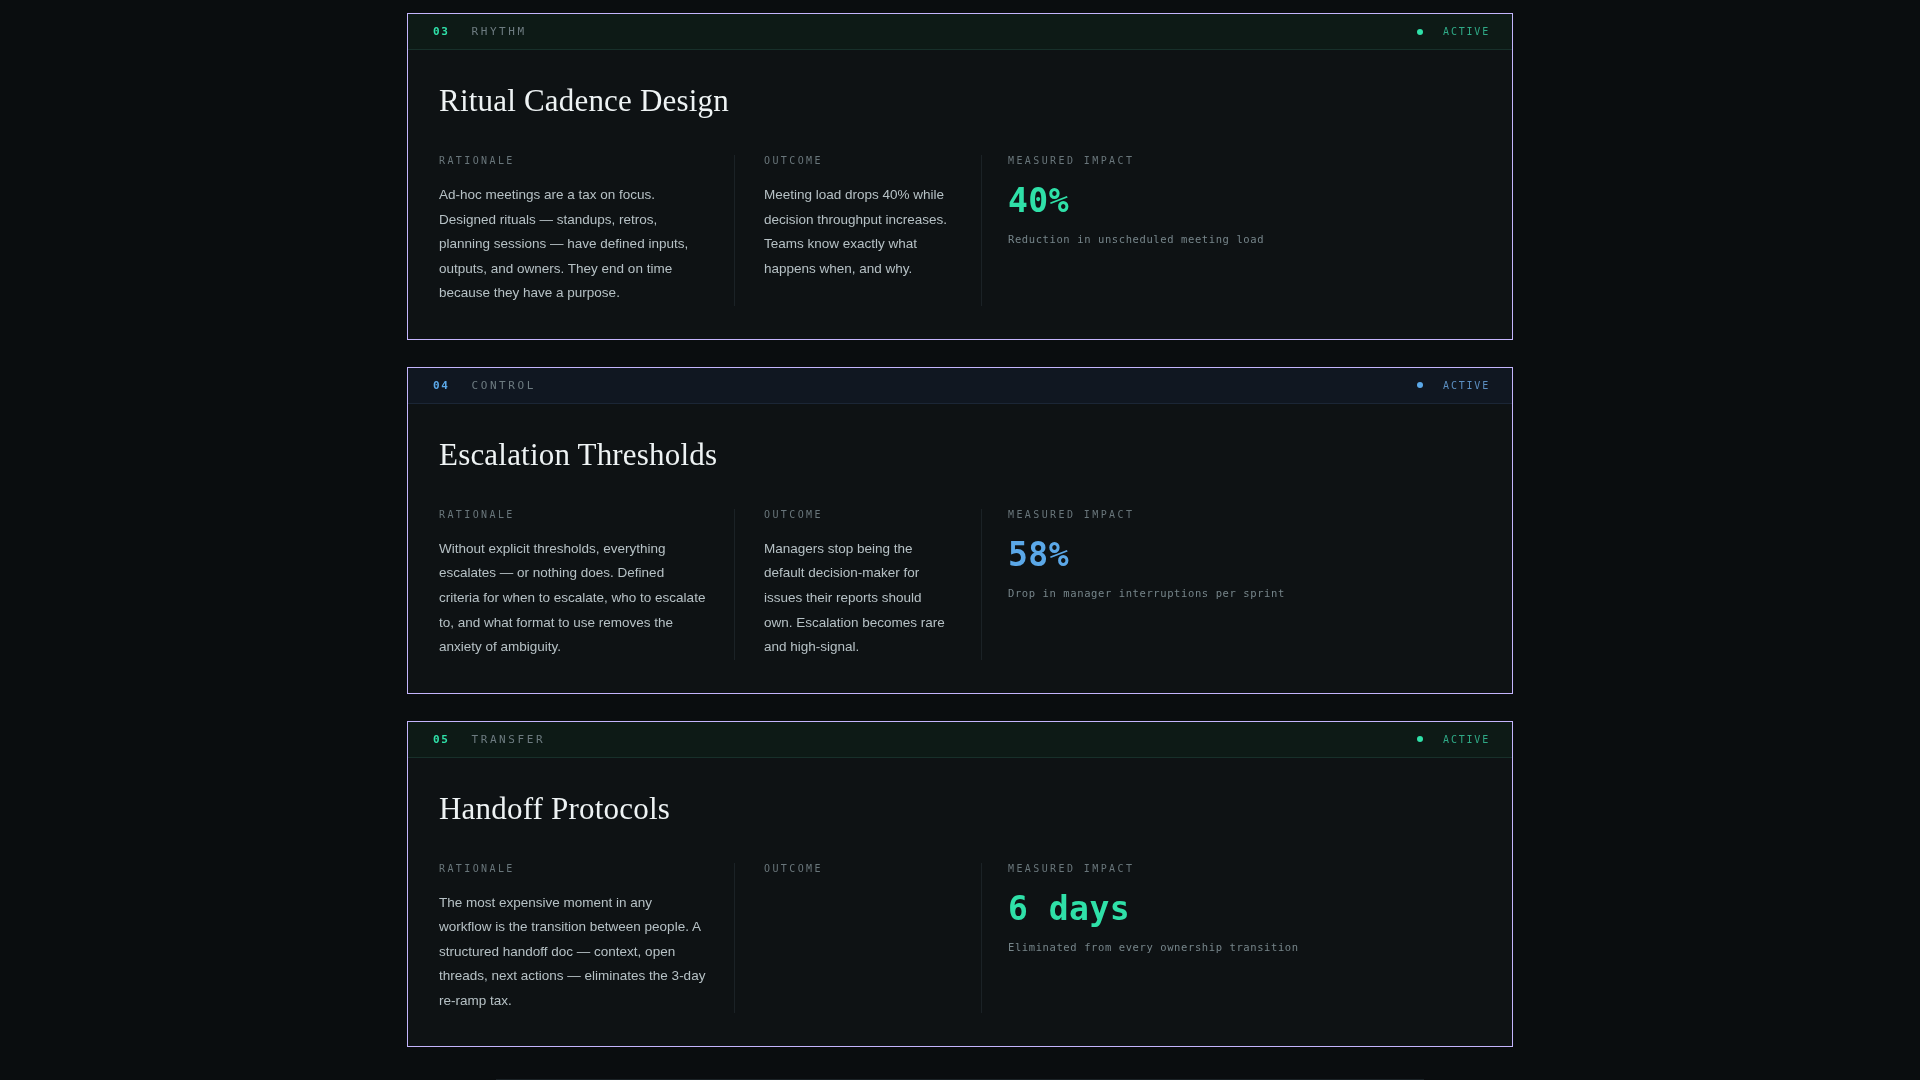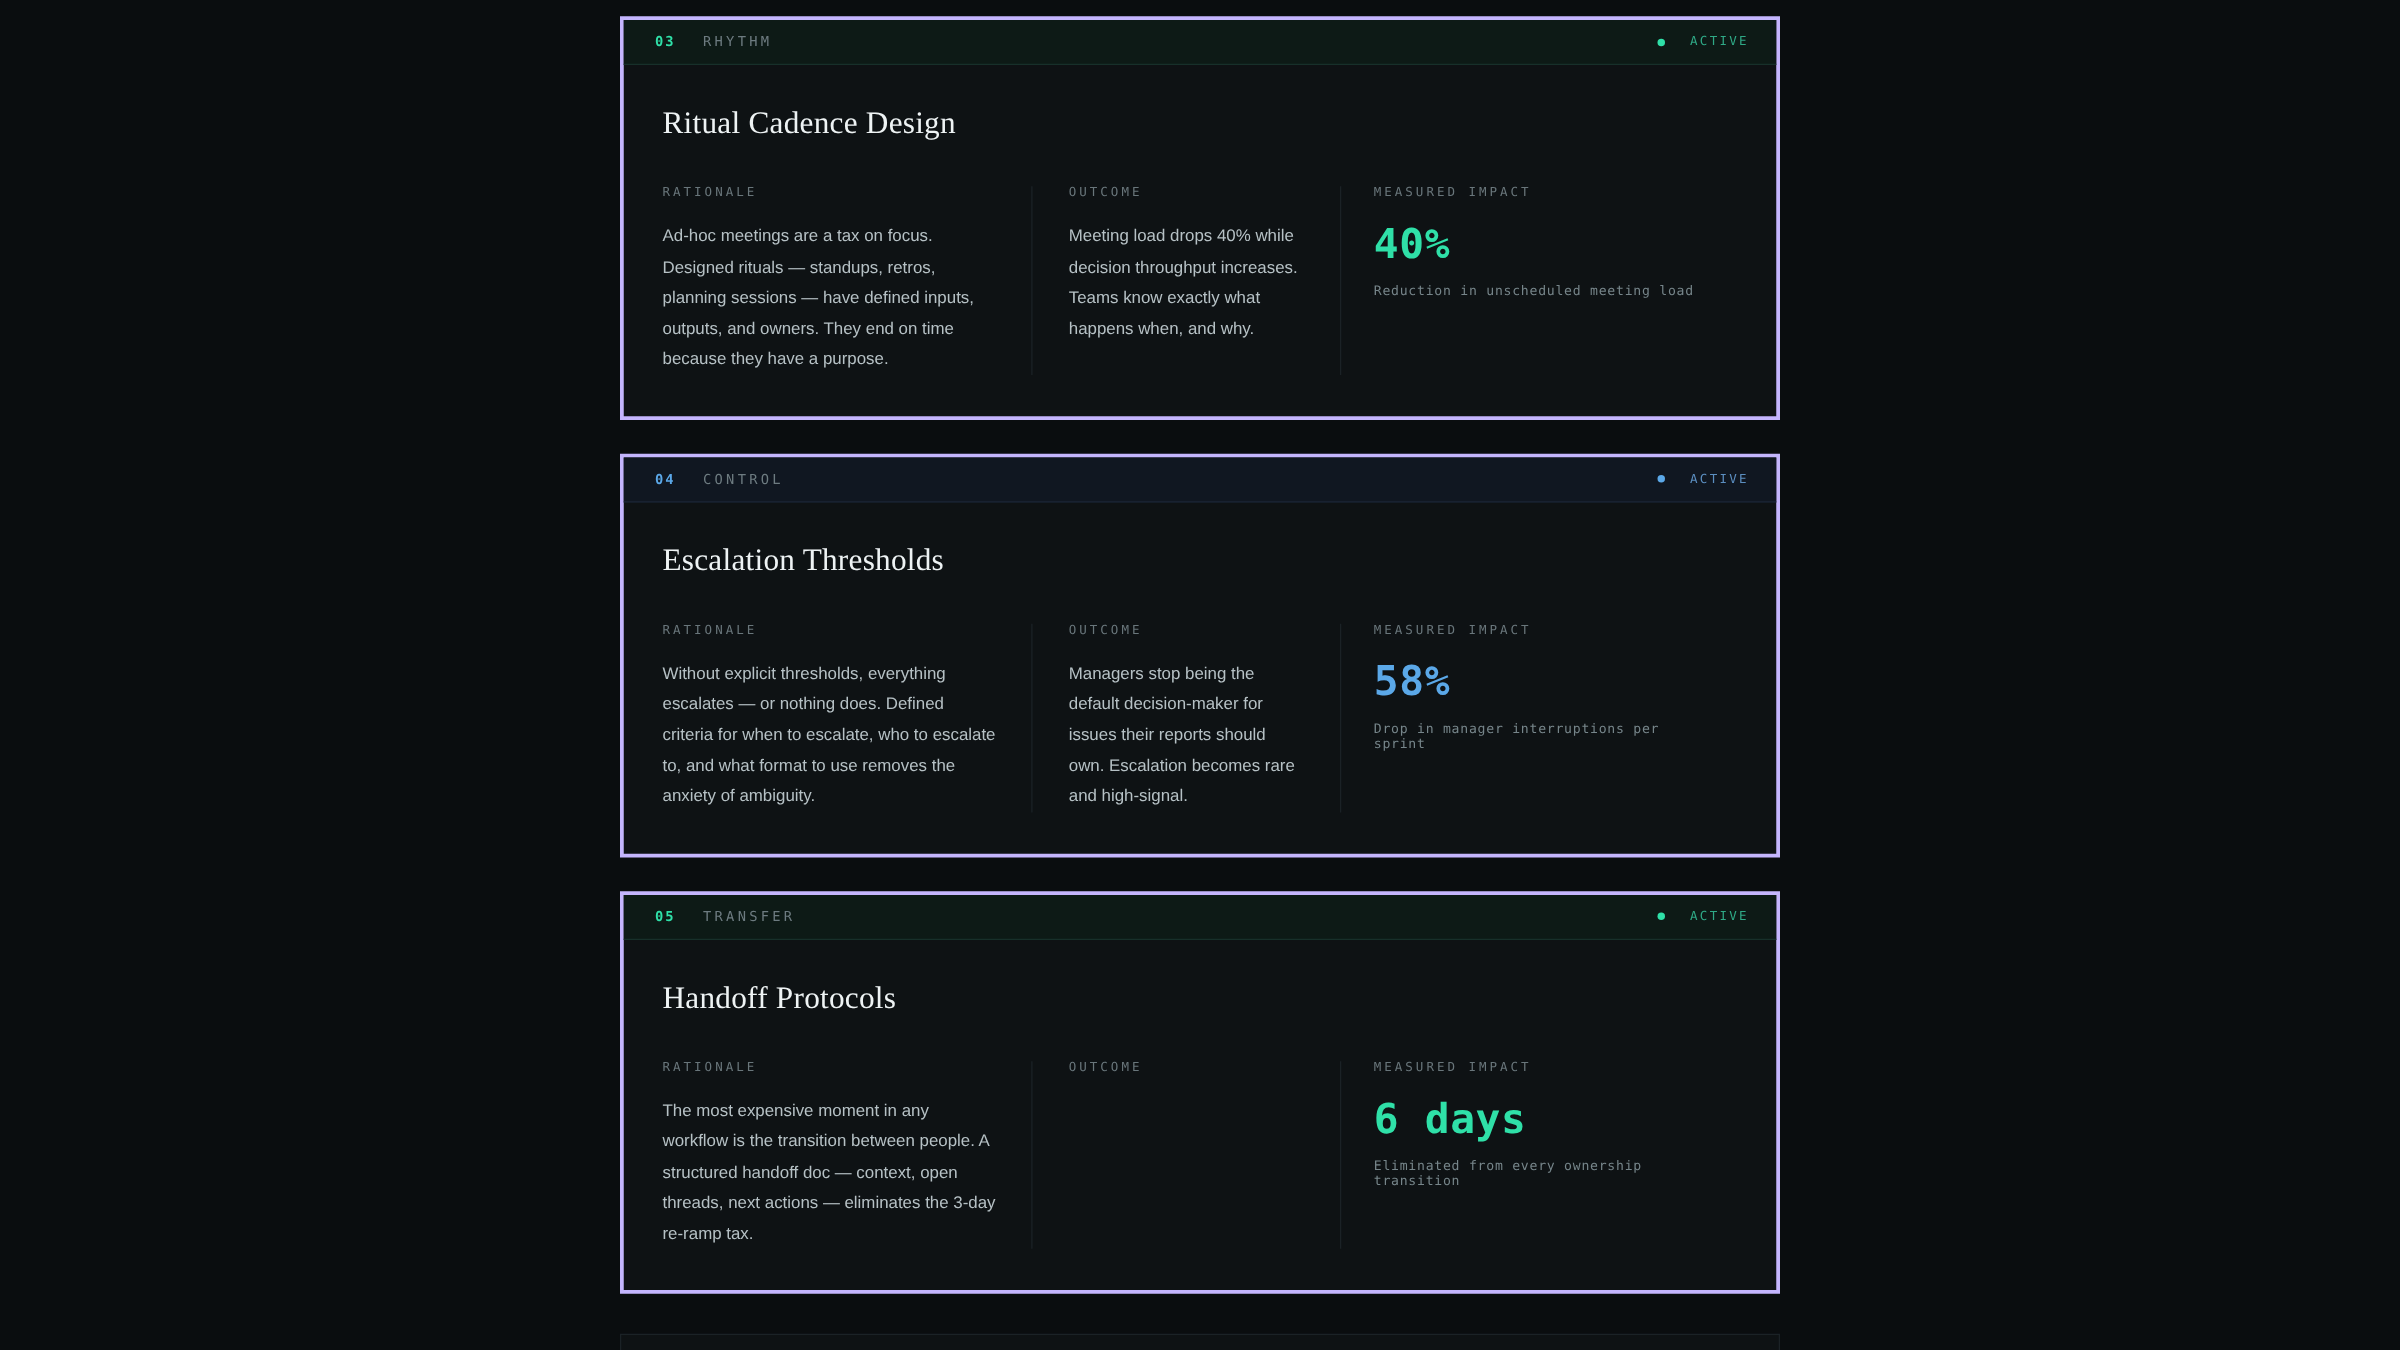--- a/index.html
+++ b/index.html
@@ -16,23 +16,23 @@
   .page {
     width: 1920px;
     min-height: 1080px;
     background: #0a0d0f;
     padding-top: 13px;
     display: flex;
     flex-direction: column;
     align-items: center;
   }
   .card {
-    width: 928px;
+    width: 1106px;
     background: #0e1214;
-    border: 3px solid #c4b5fd;
+    border: 1px solid #c4b5fd;
     margin-bottom: 27px;
     position: relative;
   }
   .card-header {
     height: 36px;
     display: flex;
     align-items: center;
     padding: 0 22px 0 25px;
     border-bottom: 1px solid #1b2226;
   }
@@ -79,21 +79,21 @@
     letter-spacing: 1.8px;
   }
   .status-label.green { color: #2fa986; }
   .status-label.blue { color: #5b8ec0; }
 
   .card-body {
     padding: 33px 30px 33px 31px;
   }
   .title {
     font-family: "Liberation Serif", serif;
-    font-size: 25px;
+    font-size: 31px;
     font-weight: normal;
     color: #eef3f4;
     margin: 0 0 36px 0;
     letter-spacing: 0.2px;
   }
   .cols {
     display: flex;
   }
   .col {
     padding-right: 28px;

